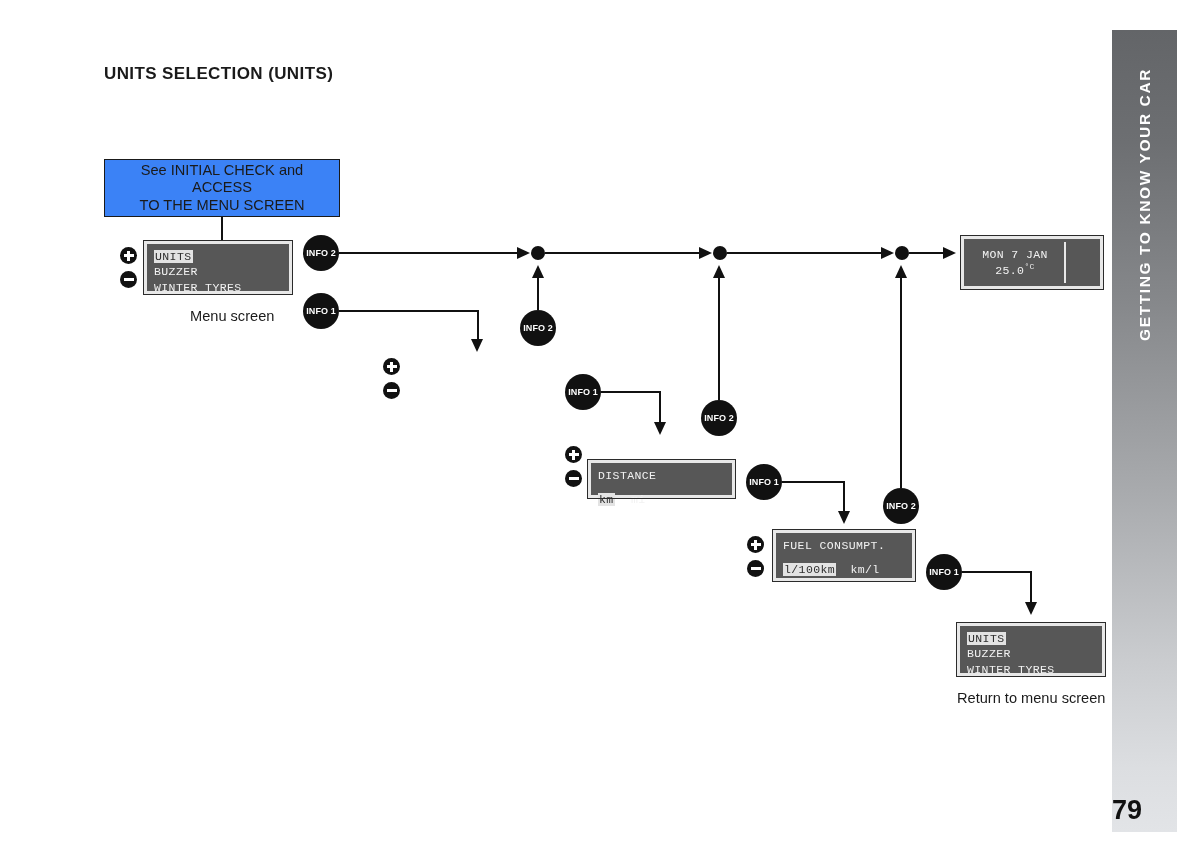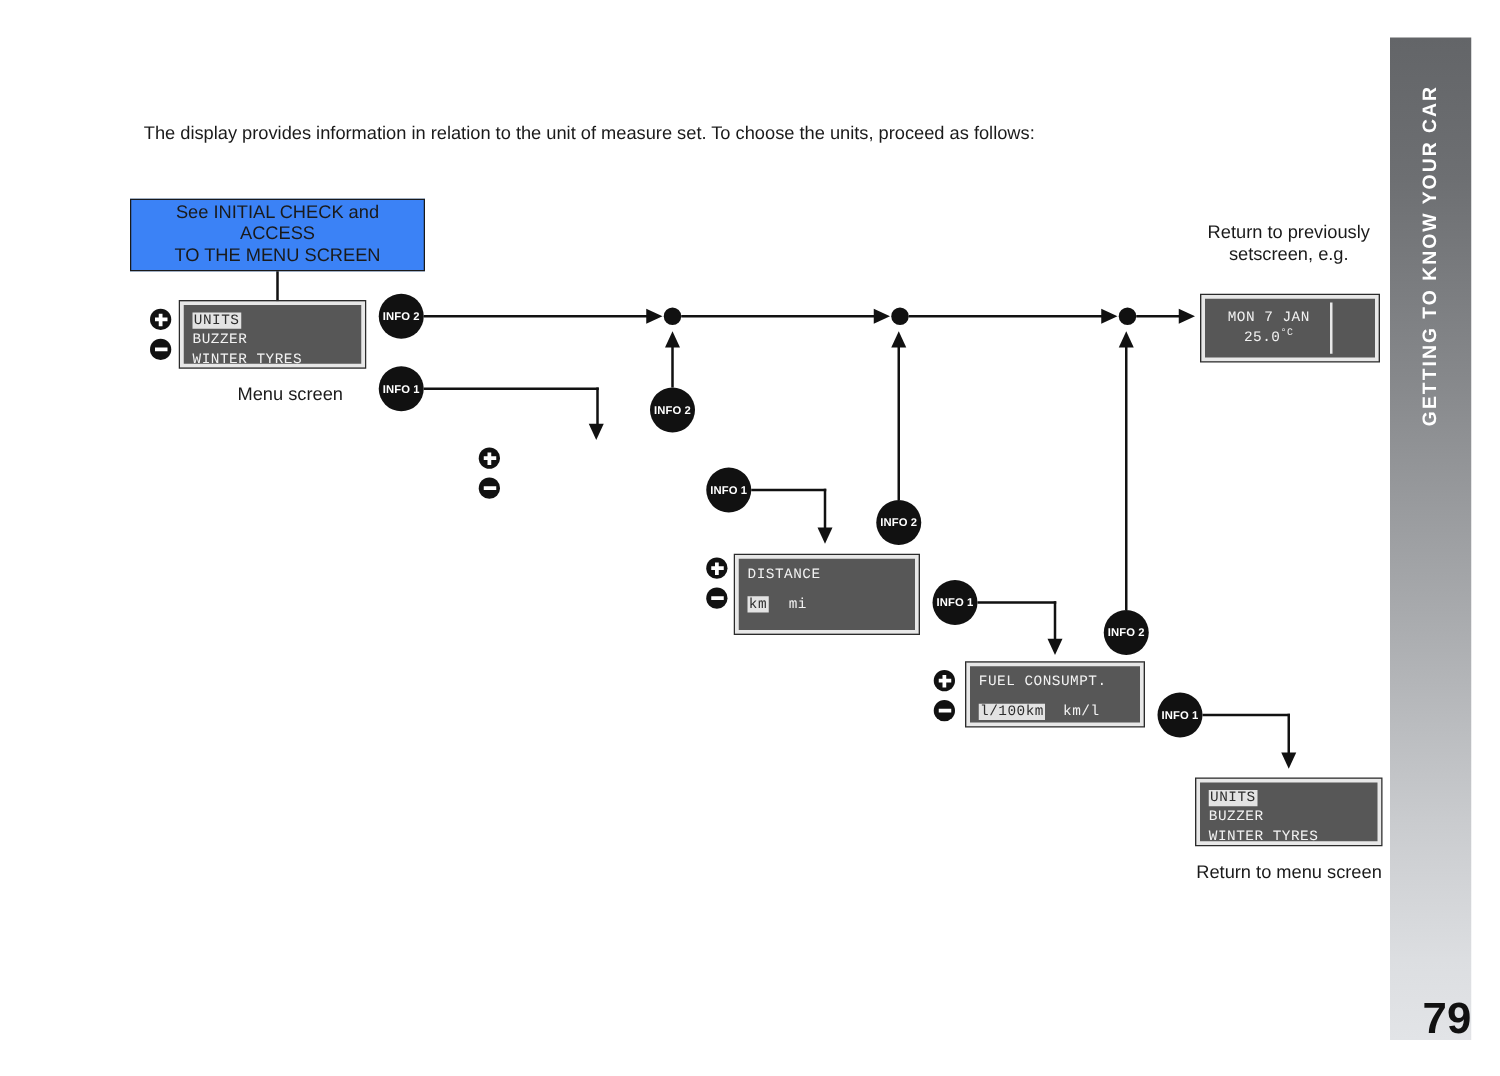--- a/index.html
+++ b/index.html
@@ -39,22 +39,22 @@
     letter-spacing: 1.6px;
     color: #ffffff;
     white-space: nowrap;
     font-family: "Liberation Sans", sans-serif;
   }
   #side-tab-page {
     position: absolute;
     left: 0;
     right: 0;
     top: 765px;
-    text-align: right;
-    font-size: 35px;
+    text-align: left;
+    font-size: 27px;
     font-weight: bold;
     color: #111111;
     font-family: "Liberation Sans", sans-serif;
   }
 
   
   #section-title {
     position: absolute;
     left: 104px;
     top: 64px;
@@ -213,21 +213,21 @@
 </head>
 <body>
 
 <div id="page">
 
   <div id="side-tab">
     <div id="side-tab-label">GETTING TO KNOW YOUR CAR</div>
     <div id="side-tab-page">79</div>
   </div>
 
-  <div id="intro-text">The display provides information in relation to the unit of measure set. To choose the units, proceed as follows:</div>
+  <div id="section-title">UNITS SELECTION (UNITS)</div>
 
   <div class="ref-box" style="left:104px; top:159px; width:236px; height:58px;">
     <div>
       <span>See INITIAL CHECK and ACCESS</span><br>
       <span>TO THE MENU SCREEN</span>
     </div>
   </div>
 
   <div class="vline" style="left:220.8px; top:217px; height:25px;"></div>
 
@@ -267,21 +267,21 @@
 
   <div class="info-badge" style="left:520px; top:310px;">INFO 2</div>
   <div class="vline" style="left:536.8px; top:276px; height:34px;"></div>
   <div class="arrow-up" style="left:531.5px; top:265px;"></div>
 
   <div class="info-badge" style="left:565px; top:374px;">INFO 1</div>
   <div class="hline" style="left:601px; top:390.8px; width:60px;"></div>
   <div class="vline" style="left:659px; top:391px; height:33px;"></div>
   <div class="arrow-down" style="left:653.7px; top:422px;"></div>
 
-  <div class="lcd" style="left:588px; top:444px; width:147px; height:63px;">
+  <div class="lcd" style="left:588px; top:460px; width:147px; height:38px;">
     <div class="row">DISTANCE</div>
     <div class="spacer"></div>
     <div class="row">
       <span class="hl">km</span>
       <span style="display:inline-block;width:9px;"></span><span>mi</span>
     </div>
   </div>
   <div class="knob plus" style="left:565px; top:446px;"></div>
   <div class="knob minus" style="left:565px; top:470px;"></div>
 
@@ -314,24 +314,20 @@
   <div class="vline" style="left:1030px; top:571px; height:33px;"></div>
   <div class="arrow-down" style="left:1024.7px; top:602px;"></div>
 
   <div class="lcd" style="left:957px; top:623px; width:148px; height:53px;">
     <div class="row"><span class="hl">UNITS</span></div>
     <div class="row">BUZZER</div>
     <div class="row">WINTER TYRES</div>
   </div>
   <div class="caption" style="left:957px; top:690px;">Return to menu screen</div>
 
-  <div class="caption" style="left:966px; top:178px; width:130px;">
-    <span>Return to previously</span><br>
-    <span>setscreen, e.g.</span>
-  </div>
   <div class="lcd" style="left:961px; top:236px; width:142px; height:53px; padding-top:8px;">
     <div class="row" style="text-align:center; padding-right:34px;">MON 7 JAN</div>
     <div class="row" style="text-align:center; padding-right:34px; margin-top:0;">
       <span>25.0</span><sup style="font-size:8px;">°C</sup>
     </div>
     <div class="lcd-divider" style="right:34px;"></div>
   </div>
 
 </div>
 

